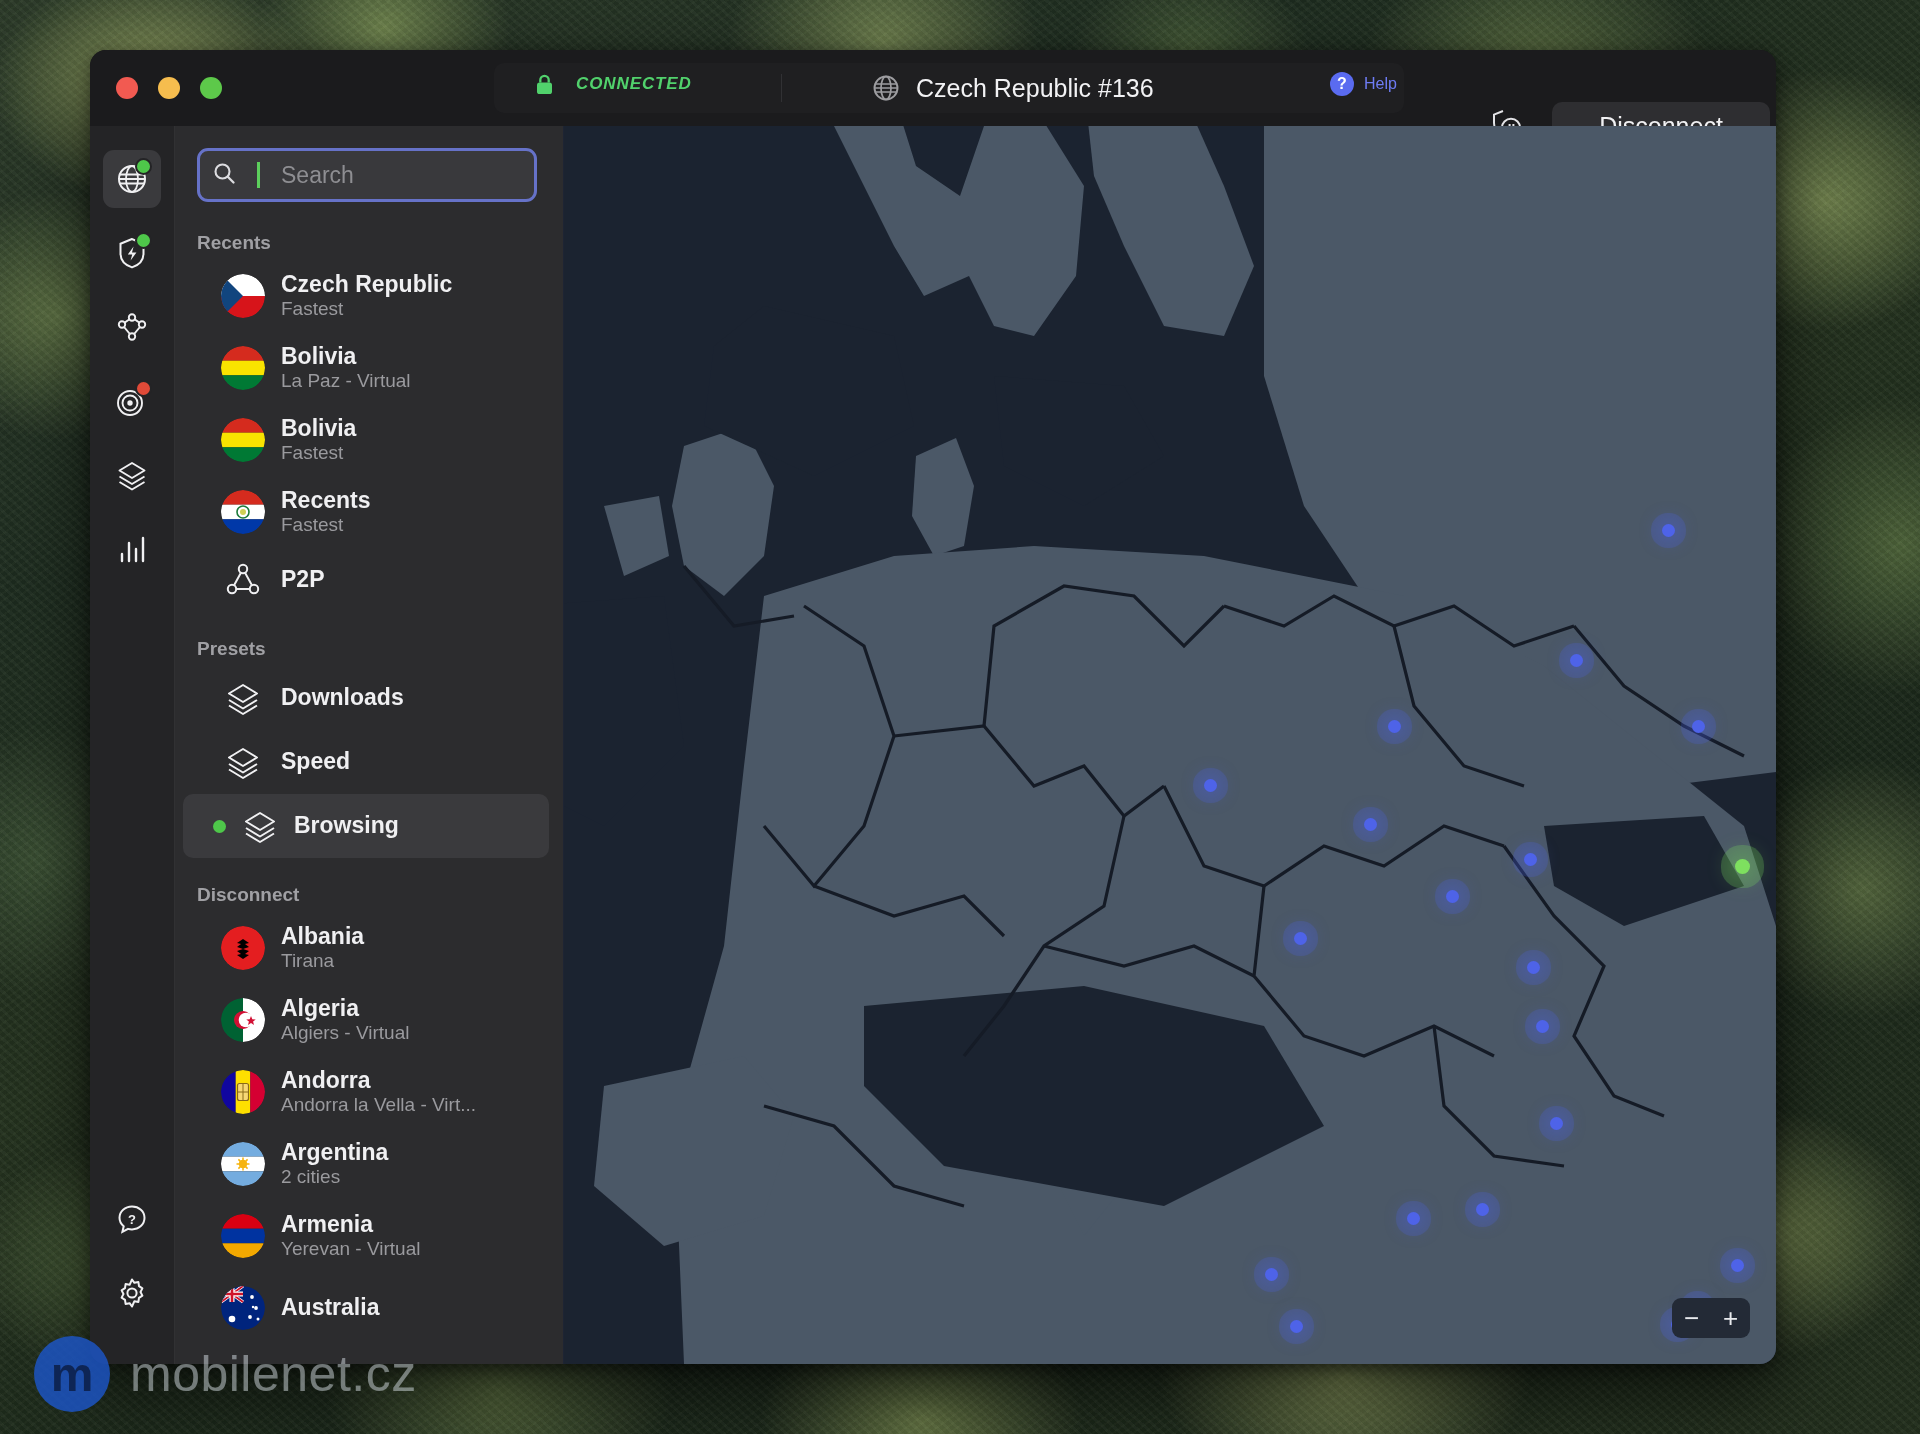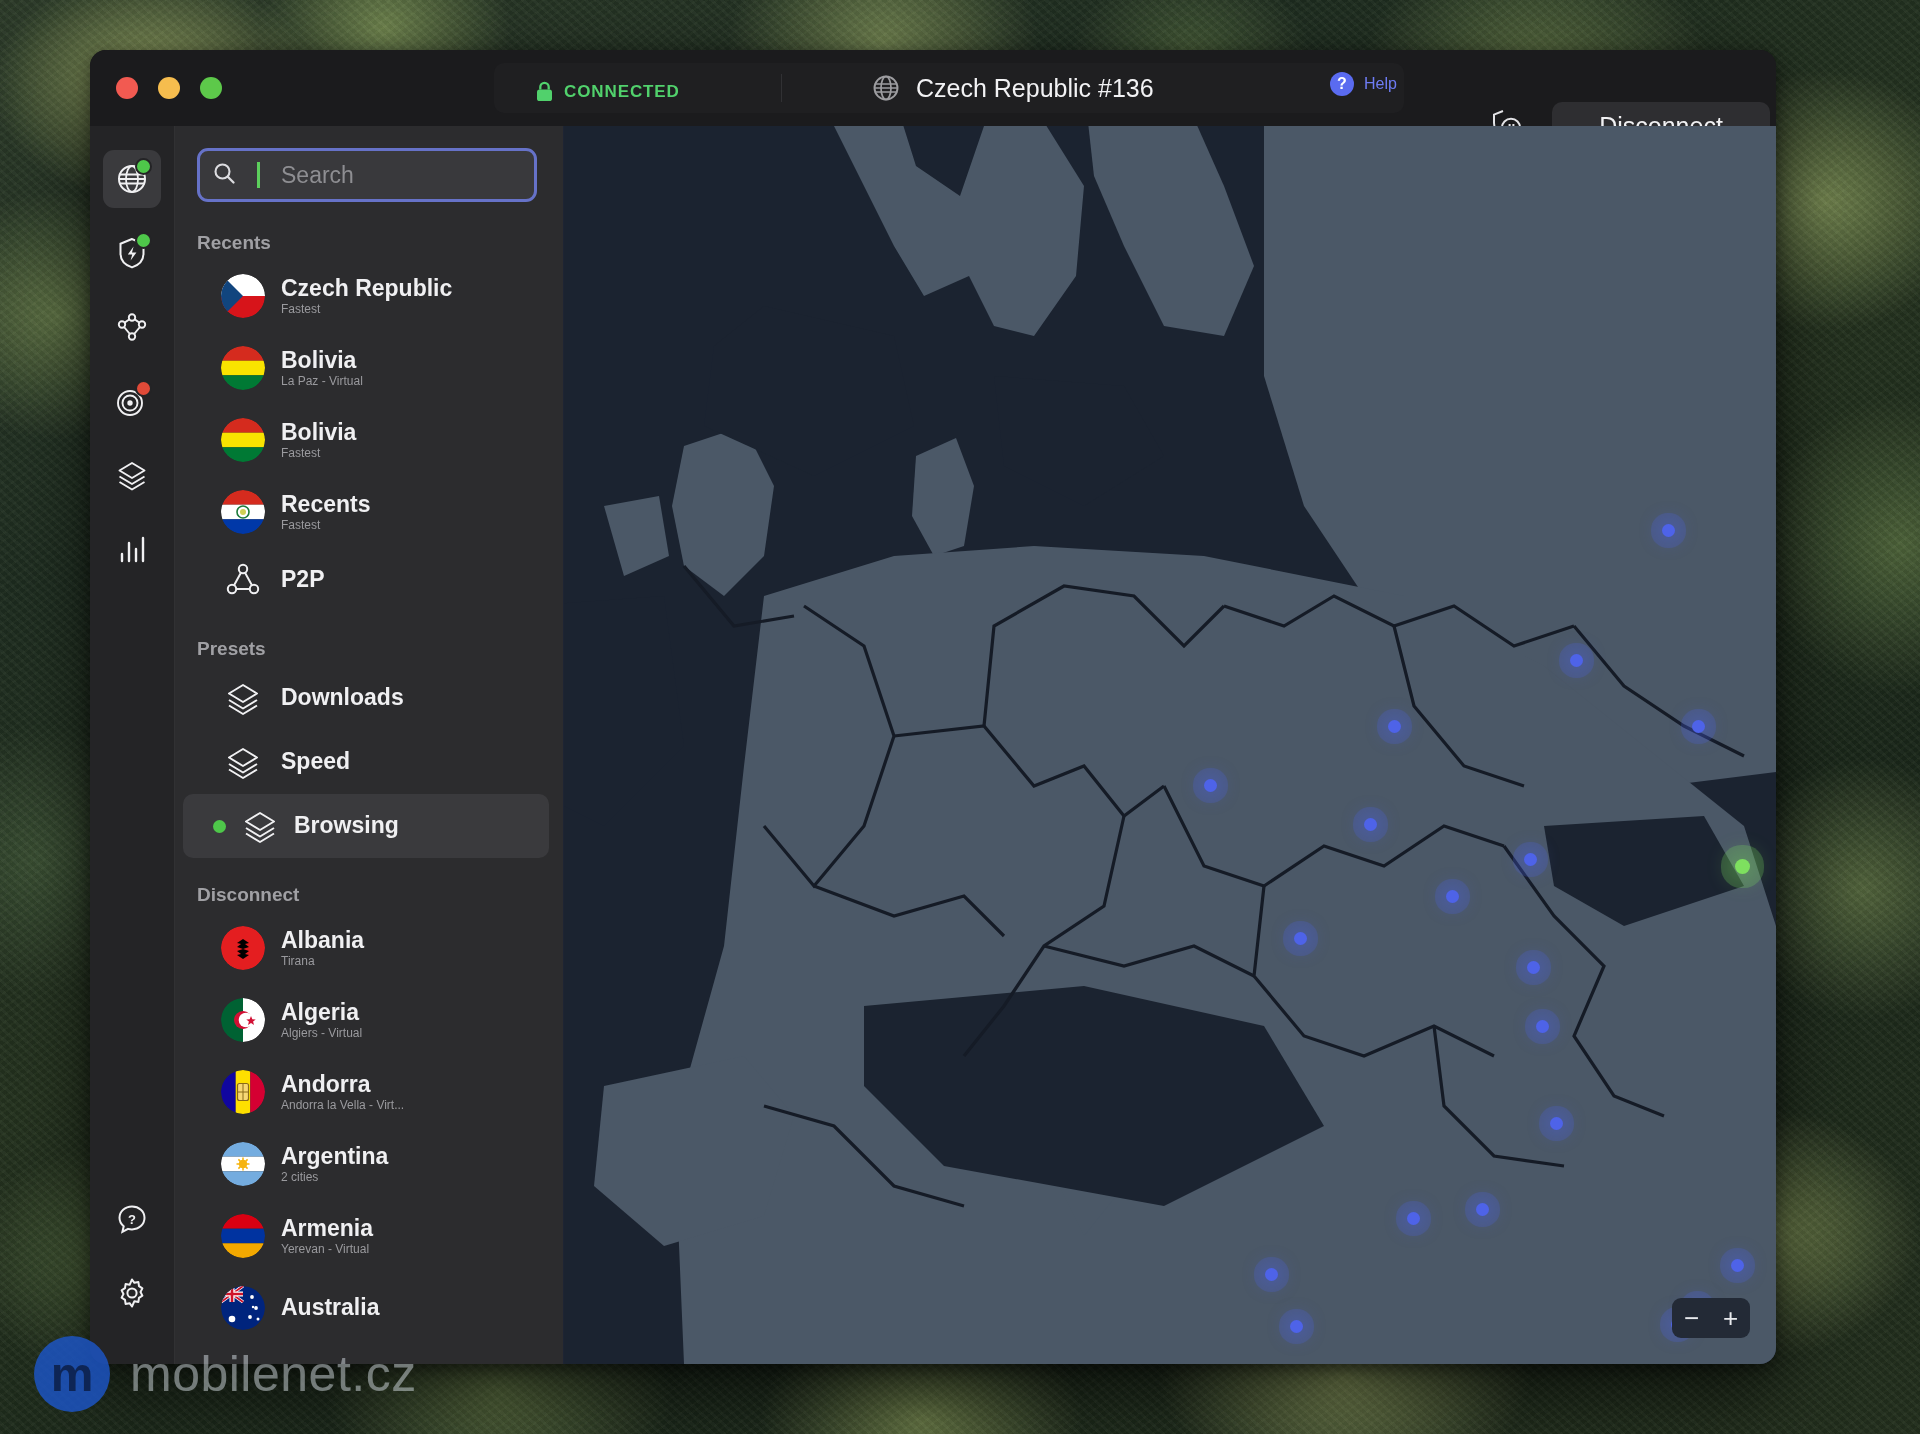--- a/index.html
+++ b/index.html
@@ -71,25 +71,26 @@
   .tl.green  { background: #5dc94a; }
 
   .tb-center {
     position: absolute;
     left: 404px; width: 910px; top: 13px; height: 50px;
     background: #1f1f21;
     border-radius: 10px;
     display: flex; align-items: center;
   }
   .conn-pill {
-    display: flex; align-items: flex-end; gap: 11px;
+    display: flex; align-items: flex-start; gap: 23px;
     padding-left: 42px;
     width: 288px;
     border-right: 1px solid #313134;
     height: 28px;
+    font-style: italic;
   }
   .lock-ico { width: 17px; height: 21px; flex: 0 0 17px; }
   .conn-label {
     color: #51d16c; font-size: 17px; font-weight: bold; letter-spacing: .9px;
   }
   .server-group {
     display: flex; align-items: center; gap: 16px;
     padding-left: 90px;
   }
   .globe-sm { width: 28px; height: 28px; opacity: .82; }
@@ -181,21 +182,21 @@
     border-radius: 10px;
     cursor: pointer;
   }
   .row.highlight { background: #3a3a3d; padding-left: 30px; gap: 12px; }
   .row .flag {
     width: 44px; height: 44px; border-radius: 50%;
     flex: 0 0 44px; overflow: hidden; position: relative;
   }
   .row .txt { display: flex; flex-direction: column; justify-content: center; min-width: 0; }
   .row .title { color: #f0f0f2; font-size: 23px; line-height: 1.18; white-space: nowrap; font-weight: bold; }
-  .row .sub   { color: #9a9a9e; font-size: 12px; line-height: 1.2; white-space: nowrap;
+  .row .sub   { color: #9a9a9e; font-size: 19px; line-height: 1.2; white-space: nowrap;
                 overflow: hidden; text-overflow: ellipsis; max-width: 250px; }
   .row.simple { height: 64px; }
   .green-bullet { width: 13px; height: 13px; border-radius: 50%; background: #4ec74a; flex: 0 0 13px; }
 
   
   #map {
     flex: 1; position: relative; overflow: hidden;
     background: #1b2330;
   }
   .dot {

